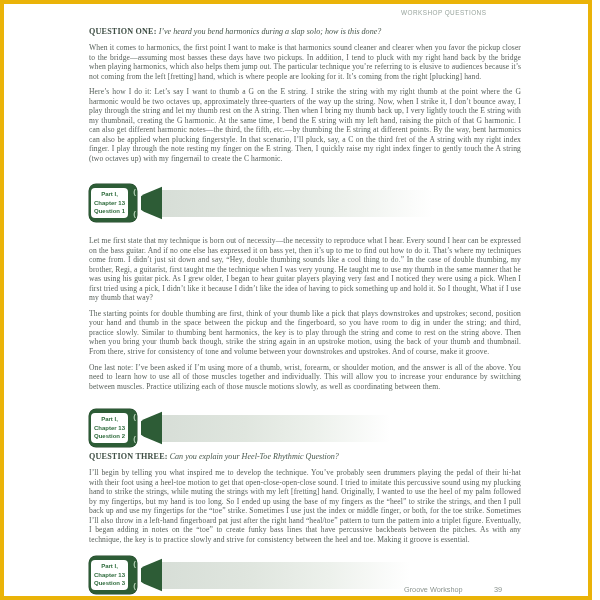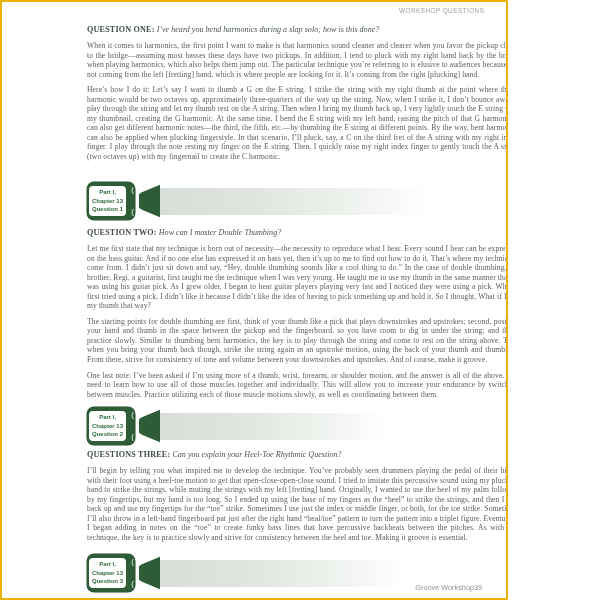--- a/index.html
+++ b/index.html
@@ -1,21 +1,21 @@
 <!DOCTYPE html>
 <html><head>
 <meta charset="utf-8">
 <style>
   html,body{margin:0;padding:0;background:#ffffff;}
   .page{
     position:relative;
-    width:508px;height:600px;
+    width:592px;height:600px;
     background:#ffffff;
     box-sizing:border-box;
-    border:2px solid #eab308;
+    border:4px solid #eab308;
     font-family:"Liberation Serif", serif;
     overflow:hidden;
   }
   .running-head{
     position:absolute;
     left:397px;top:5px;
     font-family:"Liberation Sans", sans-serif;
     font-size:6.4px;
     letter-spacing:.45px;
     color:#99a59e;
@@ -94,24 +94,23 @@
   .beam-1{width:282px;}
   .beam-2{width:238px;}
   .beam-3{width:258px;}
   .footer{
     position:absolute;
     top:581px;left:400px;
     font-family:"Liberation Sans", sans-serif;
     font-size:7.3px;
     color:#8b948e;
     display:flex;
-    text-align:right;
   }
   .footer .book{width:72px;}
-  .footer .pnum{}
+  .footer .pnum{margin-left:18px;}
 </style>
 </head>
 <body>
 
 <div class="page">
 
   <div class="running-head">WORKSHOP QUESTIONS</div>
 
   <div class="qblock" style="top:23px;">
     <p class="qhead"><span class="qlabel">QUESTION ONE:</span> <span class="qtext">I’ve heard you bend harmonics during a slap solo; how is this done?</span></p>
@@ -129,21 +128,20 @@
       <div class="badge-arcs">
           <span>(</span>
           <span>(</span>
         </div>
     </div>
     <div class="badge-cone"></div>
     <div class="badge-beam beam-1"></div>
   </div>
 
   <div class="qblock" style="top:226px;">
-    <p class="qhead"><span class="qlabel">QUESTION TWO:</span> <span class="qtext">How can I master Double Thumbing?</span></p>
     <p class="bodypara">Let me first state that my technique is born out of necessity—the necessity to reproduce what I hear. Every sound I hear can be expressed on the bass guitar. And if no one else has expressed it on bass yet, then it’s up to me to find out how to do it. That’s where my techniques come from. I didn’t just sit down and say, “Hey, double thumbing sounds like a cool thing to do.” In the case of double thumbing, my brother, Regi, a guitarist, first taught me the technique when I was very young. He taught me to use my thumb in the same manner that he was using his guitar pick. As I grew older, I began to hear guitar players playing very fast and I noticed they were using a pick. When I first tried using a pick, I didn’t like it because I didn’t like the idea of having to pick something up and hold it. So I thought, What if I use my thumb that way?</p>
     <p class="bodypara">The starting points for double thumbing are first, think of your thumb like a pick that plays downstrokes and upstrokes; second, position your hand and thumb in the space between the pickup and the fingerboard, so you have room to dig in under the string; and third, practice slowly. Similar to thumbing bent harmonics, the key is to play through the string and come to rest on the string above. Then when you bring your thumb back though, strike the string again in an upstroke motion, using the back of your thumb and thumbnail. From there, strive for consistency of tone and volume between your downstrokes and upstrokes. And of course, make it groove.</p>
     <p class="bodypara">One last note: I’ve been asked if I’m using more of a thumb, wrist, forearm, or shoulder motion, and the answer is all of the above. You need to learn how to use all of those muscles together and individually. This will allow you to increase your endurance by switching between muscles. Practice utilizing each of those muscle motions slowly, as well as coordinating between them.</p>
   </div>
 
   <div class="badge" style="top:404px;">
     <div class="badge-body">
       <div class="badge-label">
         <div>Part I,</div>
         <div>Chapter 13</div>
@@ -152,21 +150,21 @@
       <div class="badge-arcs">
           <span>(</span>
           <span>(</span>
         </div>
     </div>
     <div class="badge-cone"></div>
     <div class="badge-beam beam-2"></div>
   </div>
 
   <div class="qblock" style="top:448px;">
-    <p class="qhead"><span class="qlabel">QUESTIONS THREE:</span> <span class="qtext">Can you explain your Heel-Toe Rhythmic Question?</span></p>
+    <p class="qhead"><span class="qlabel">QUESTION THREE:</span> <span class="qtext">Can you explain your Heel-Toe Rhythmic Question?</span></p>
     <p class="bodypara">I’ll begin by telling you what inspired me to develop the technique. You’ve probably seen drummers playing the pedal of their hi-hat with their foot using a heel-toe motion to get that open-close-open-close sound. I tried to imitate this percussive sound using my plucking hand to strike the strings, while muting the strings with my left [fretting] hand. Originally, I wanted to use the heel of my palm followed by my fingertips, but my hand is too long. So I ended up using the base of my fingers as the “heel” to strike the strings, and then I pull back up and use my fingertips for the “toe” strike. Sometimes I use just the index or middle finger, or both, for the toe strike. Sometimes I’ll also throw in a left-hand fingerboard pat just after the right hand “heal/toe” pattern to turn the pattern into a triplet figure. Eventually, I began adding in notes on the “toe” to create funky bass lines that have percussive backbeats between the pitches. As with any technique, the key is to practice slowly and strive for consistency between the heel and toe. Making it groove is essential.</p>
   </div>
 
   <div class="badge" style="top:551px;">
     <div class="badge-body">
       <div class="badge-label">
         <div>Part I,</div>
         <div>Chapter 13</div>
         <div>Question 3</div>
       </div>

